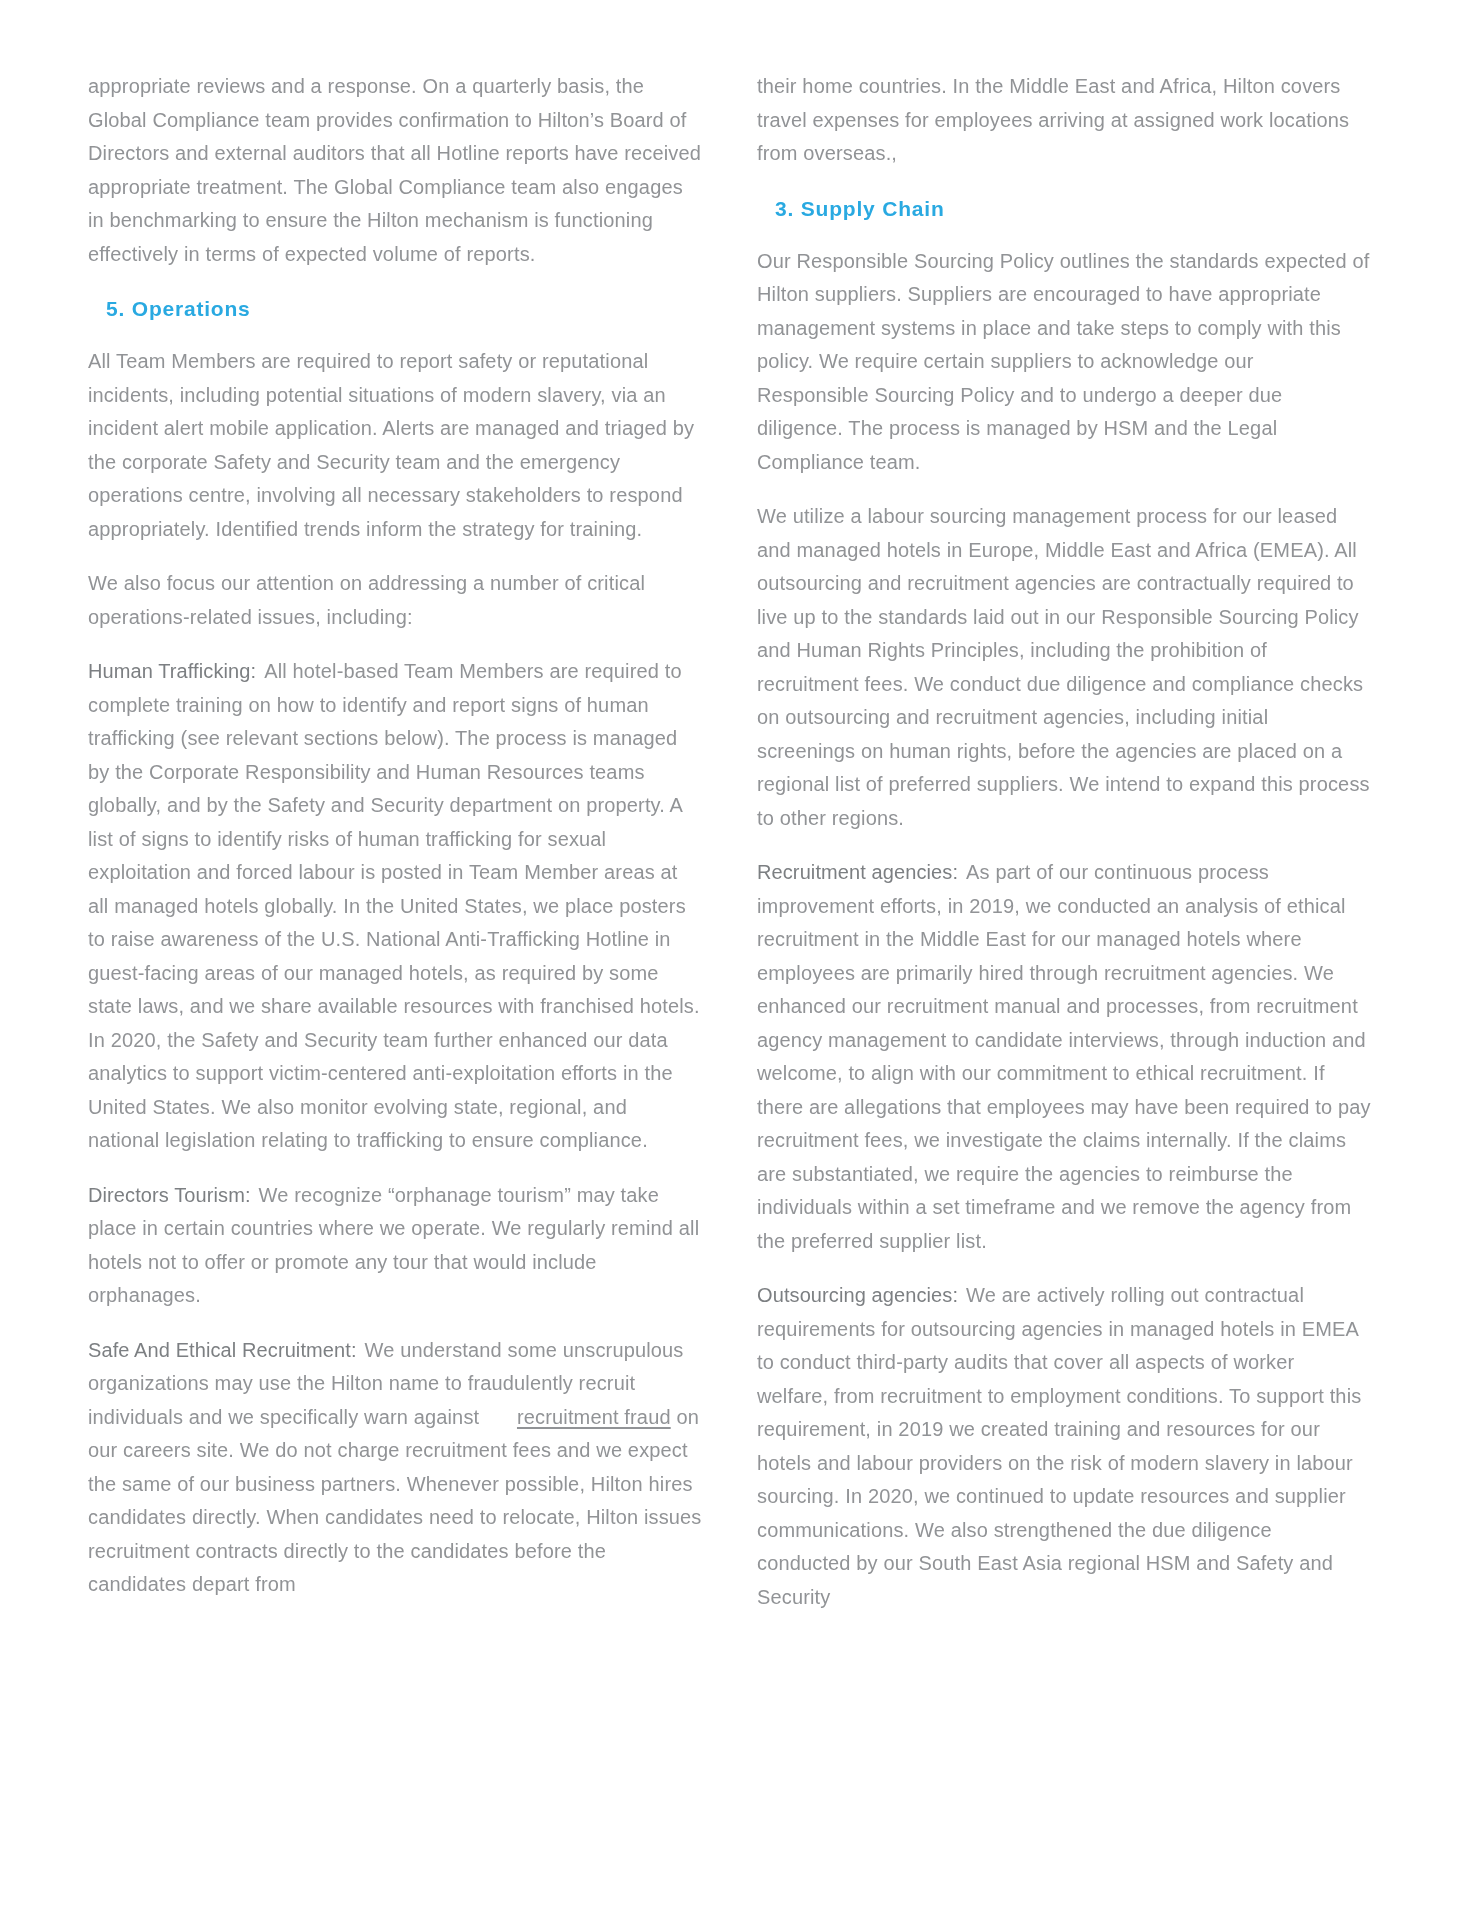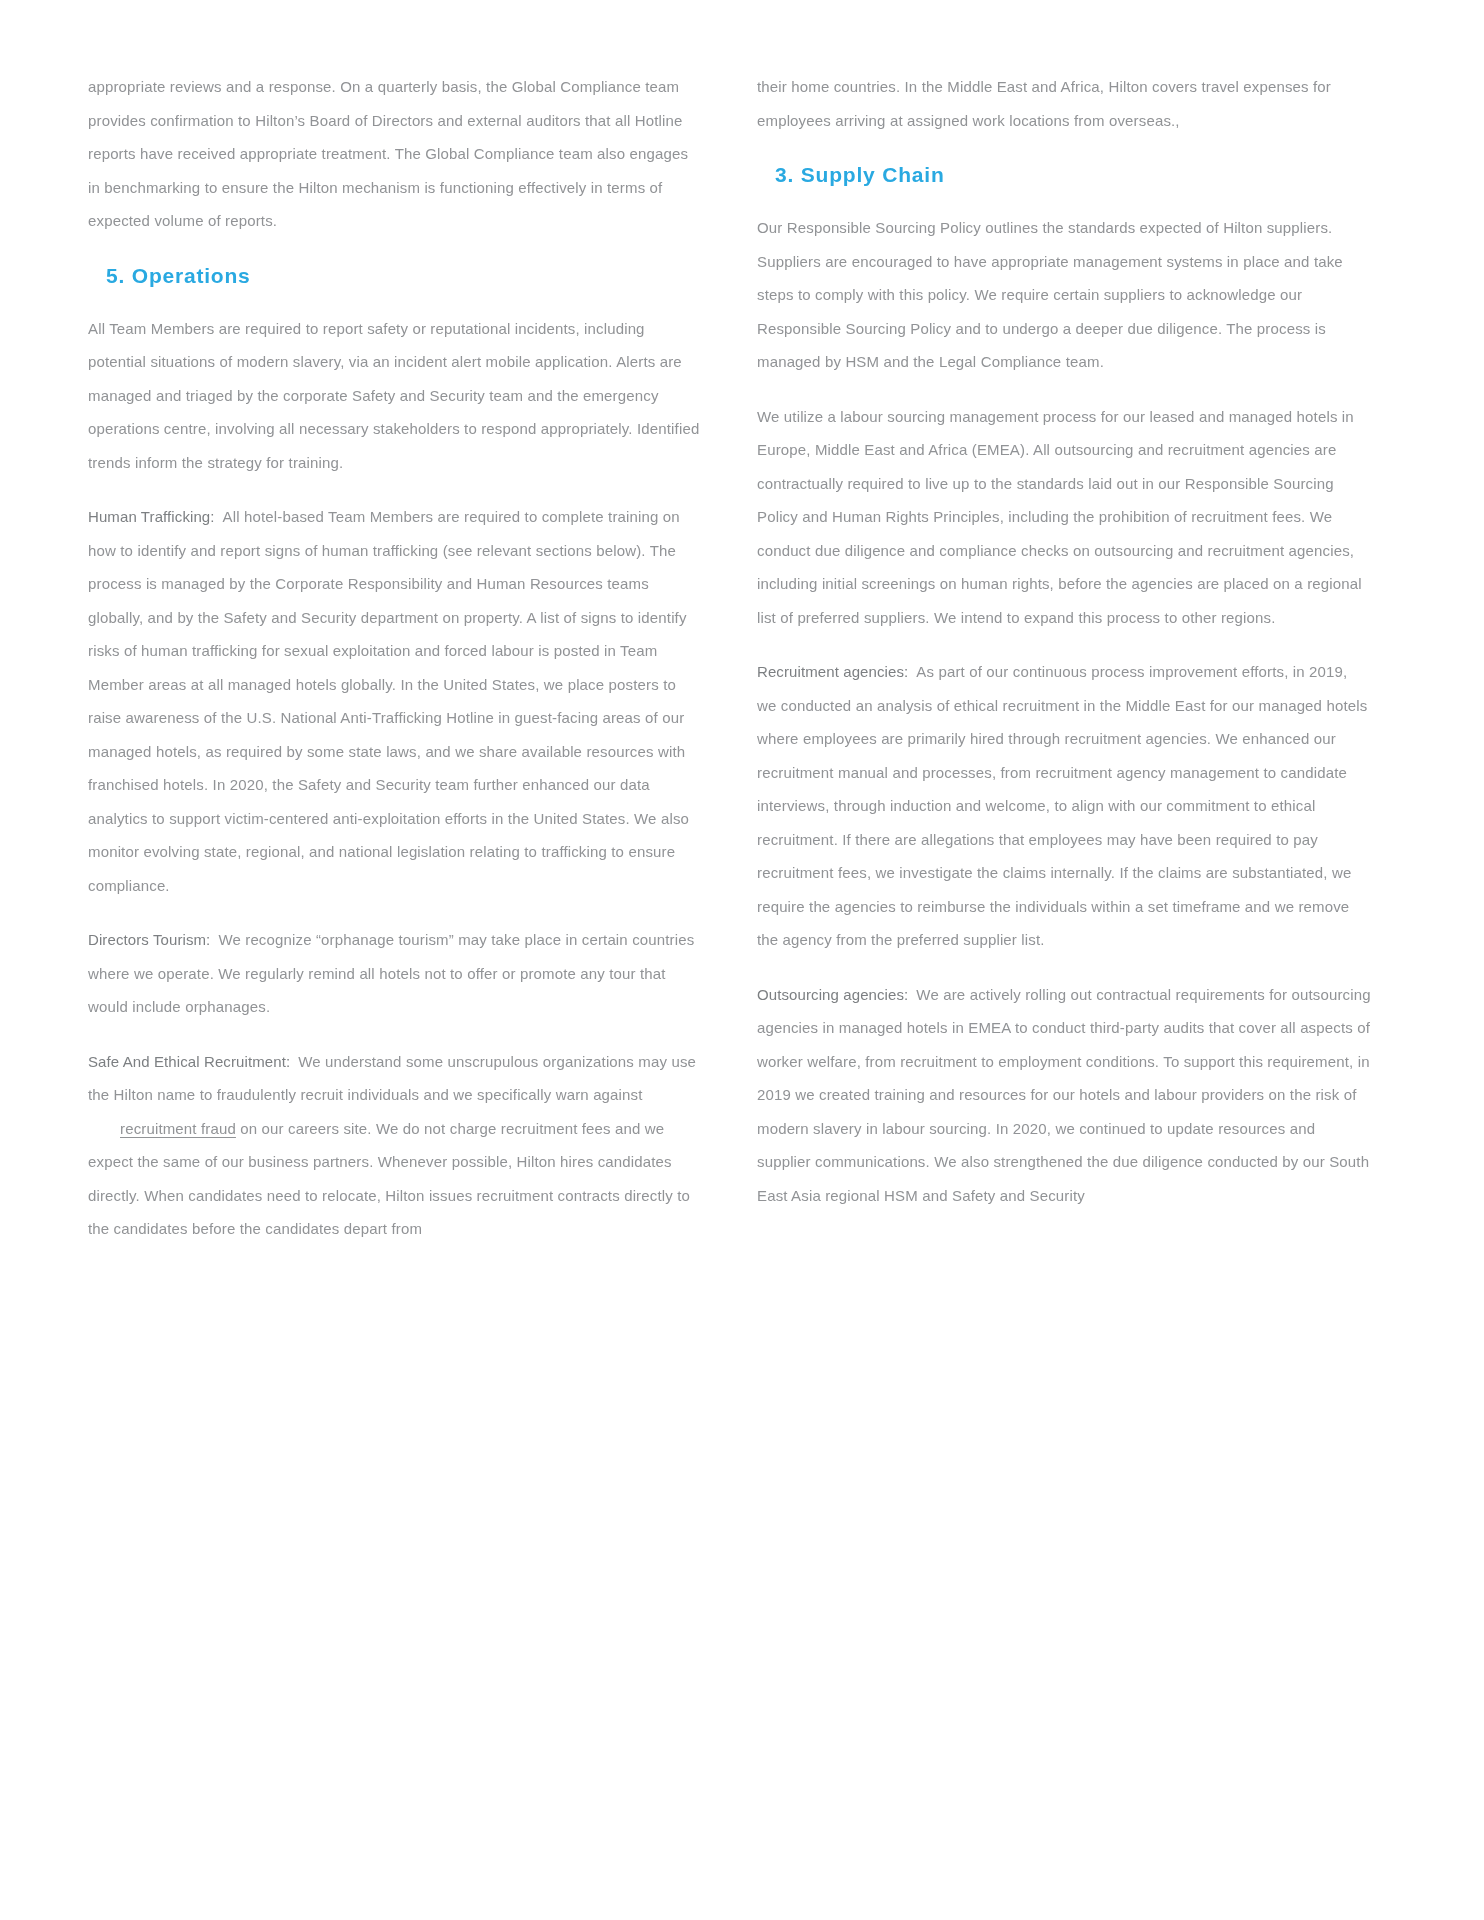--- a/index.html
+++ b/index.html
@@ -14,21 +14,21 @@
   }
   .content {
     position: absolute;
     left: 88px;
     top: 70px;
     display: flex;
     gap: 55px;
   }
   .col { width: 614px; }
   .para {
-    font-size: 15px;
+    font-size: 20px;
     line-height: 33.5px;
     color: var(--body-color, #919396);
     letter-spacing: 0.15px;
     margin: 0 0 21px 0;
     text-align: left;
   }
   .para:last-child { margin-bottom: 0; }
   .section-heading {
     color: var(--heading-color, #29a9e1);
     font-size: 21px;
@@ -52,20 +52,21 @@
 </style>
 </head>
 <body>
 
 <div class="page" style="--page-bg: #ffffff; --heading-color: #29a9e1; --body-color: #919396; --label-color: #7c7f82;">
   <div class="content">
     <div class="col">
         <p class="para">appropriate reviews and a response. On a quarterly basis, the Global Compliance team provides confirmation to Hilton’s Board of Directors and external auditors that all Hotline reports have received appropriate treatment. The Global Compliance team also engages in benchmarking to ensure the Hilton mechanism is functioning effectively in terms of expected volume of reports.</p>
         <h2 class="section-heading">5. Operations</h2>
         <p class="para">All Team Members are required to report safety or reputational incidents, including potential situations of modern slavery, via an incident alert mobile application. Alerts are managed and triaged by the corporate Safety and Security team and the emergency operations centre, involving all necessary stakeholders to respond appropriately. Identified trends inform the strategy for training.</p>
+        <p class="para">We also focus our attention on addressing a number of critical operations-related issues, including:</p>
         <p class="para"><span class="run-in-label">Human Trafficking:</span><span>All hotel-based Team Members are required to complete training on how to identify and report signs of human trafficking (see relevant sections below). The process is managed by the Corporate Responsibility and Human Resources teams globally, and by the Safety and Security department on property. A list of signs to identify risks of human trafficking for sexual exploitation and forced labour is posted in Team Member areas at all managed hotels globally. In the United States, we place posters to raise awareness of the U.S. National Anti-Trafficking Hotline in guest-facing areas of our managed hotels, as required by some state laws, and we share available resources with franchised hotels. In 2020, the Safety and Security team further enhanced our data analytics to support victim-centered anti-exploitation efforts in the United States. We also monitor evolving state, regional, and national legislation relating to trafficking to ensure compliance.</span></p>
         <p class="para"><span class="run-in-label">Directors Tourism:</span><span>We recognize “orphanage tourism” may take place in certain countries where we operate. We regularly remind all hotels not to offer or promote any tour that would include orphanages.</span></p>
         <p class="para"><span class="run-in-label">Safe And Ethical Recruitment:</span><span>We understand some unscrupulous organizations may use the Hilton name to fraudulently recruit individuals and we specifically warn against </span><a class="inline-link">recruitment fraud</a><span> on our careers site. We do not charge recruitment fees and we expect the same of our business partners. Whenever possible, Hilton hires candidates directly. When candidates need to relocate, Hilton issues recruitment contracts directly to the candidates before the candidates depart from</span></p>
       </div>
     <div class="col">
         <p class="para">their home countries. In the Middle East and Africa, Hilton covers travel expenses for employees arriving at assigned work locations from overseas.,</p>
         <h2 class="section-heading">3. Supply Chain</h2>
         <p class="para">Our Responsible Sourcing Policy outlines the standards expected of Hilton suppliers. Suppliers are encouraged to have appropriate management systems in place and take steps to comply with this policy. We require certain suppliers to acknowledge our Responsible Sourcing Policy and to undergo a deeper due diligence. The process is managed by HSM and the Legal Compliance team.</p>
         <p class="para">We utilize a labour sourcing management process for our leased and managed hotels in Europe, Middle East and Africa (EMEA). All outsourcing and recruitment agencies are contractually required to live up to the standards laid out in our Responsible Sourcing Policy and Human Rights Principles, including the prohibition of recruitment fees. We conduct due diligence and compliance checks on outsourcing and recruitment agencies, including initial screenings on human rights, before the agencies are placed on a regional list of preferred suppliers. We intend to expand this process to other regions.</p>
         <p class="para"><span class="run-in-label">Recruitment agencies:</span><span>As part of our continuous process improvement efforts, in 2019, we conducted an analysis of ethical recruitment in the Middle East for our managed hotels where employees are primarily hired through recruitment agencies. We enhanced our recruitment manual and processes, from recruitment agency management to candidate interviews, through induction and welcome, to align with our commitment to ethical recruitment. If there are allegations that employees may have been required to pay recruitment fees, we investigate the claims internally. If the claims are substantiated, we require the agencies to reimburse the individuals within a set timeframe and we remove the agency from the preferred supplier list.</span></p>

